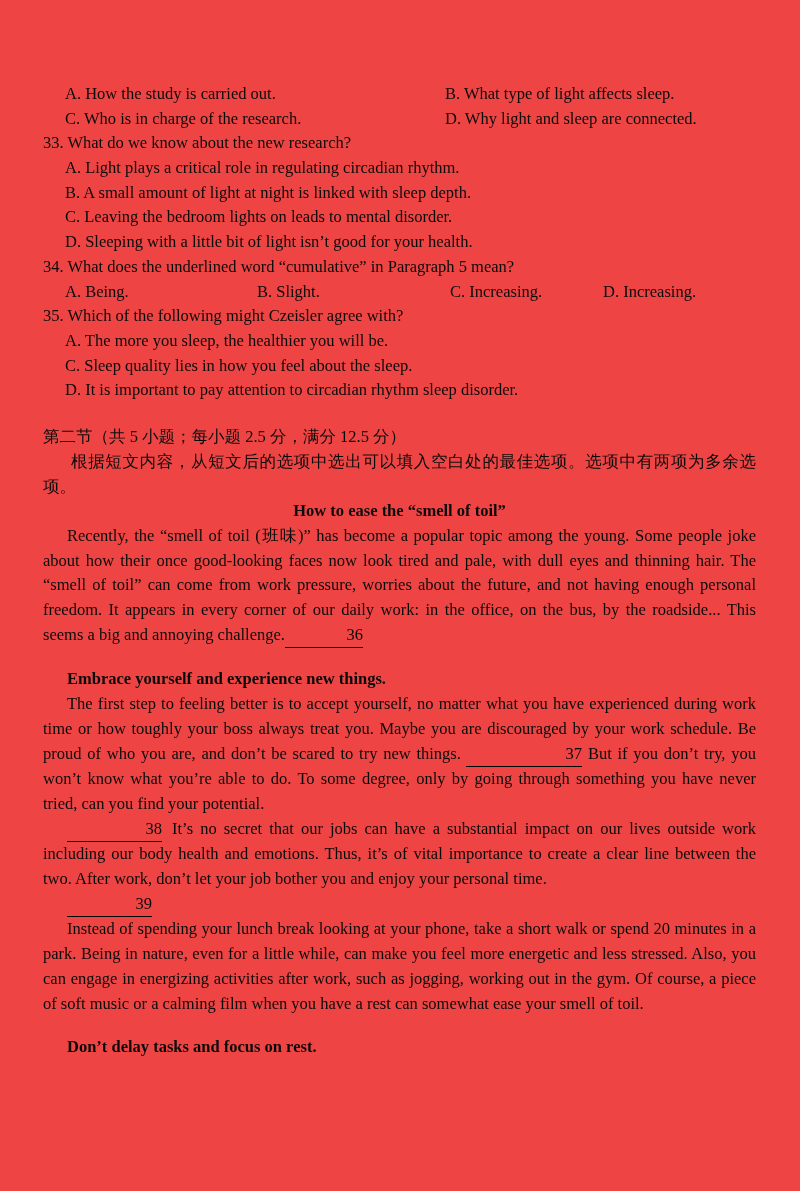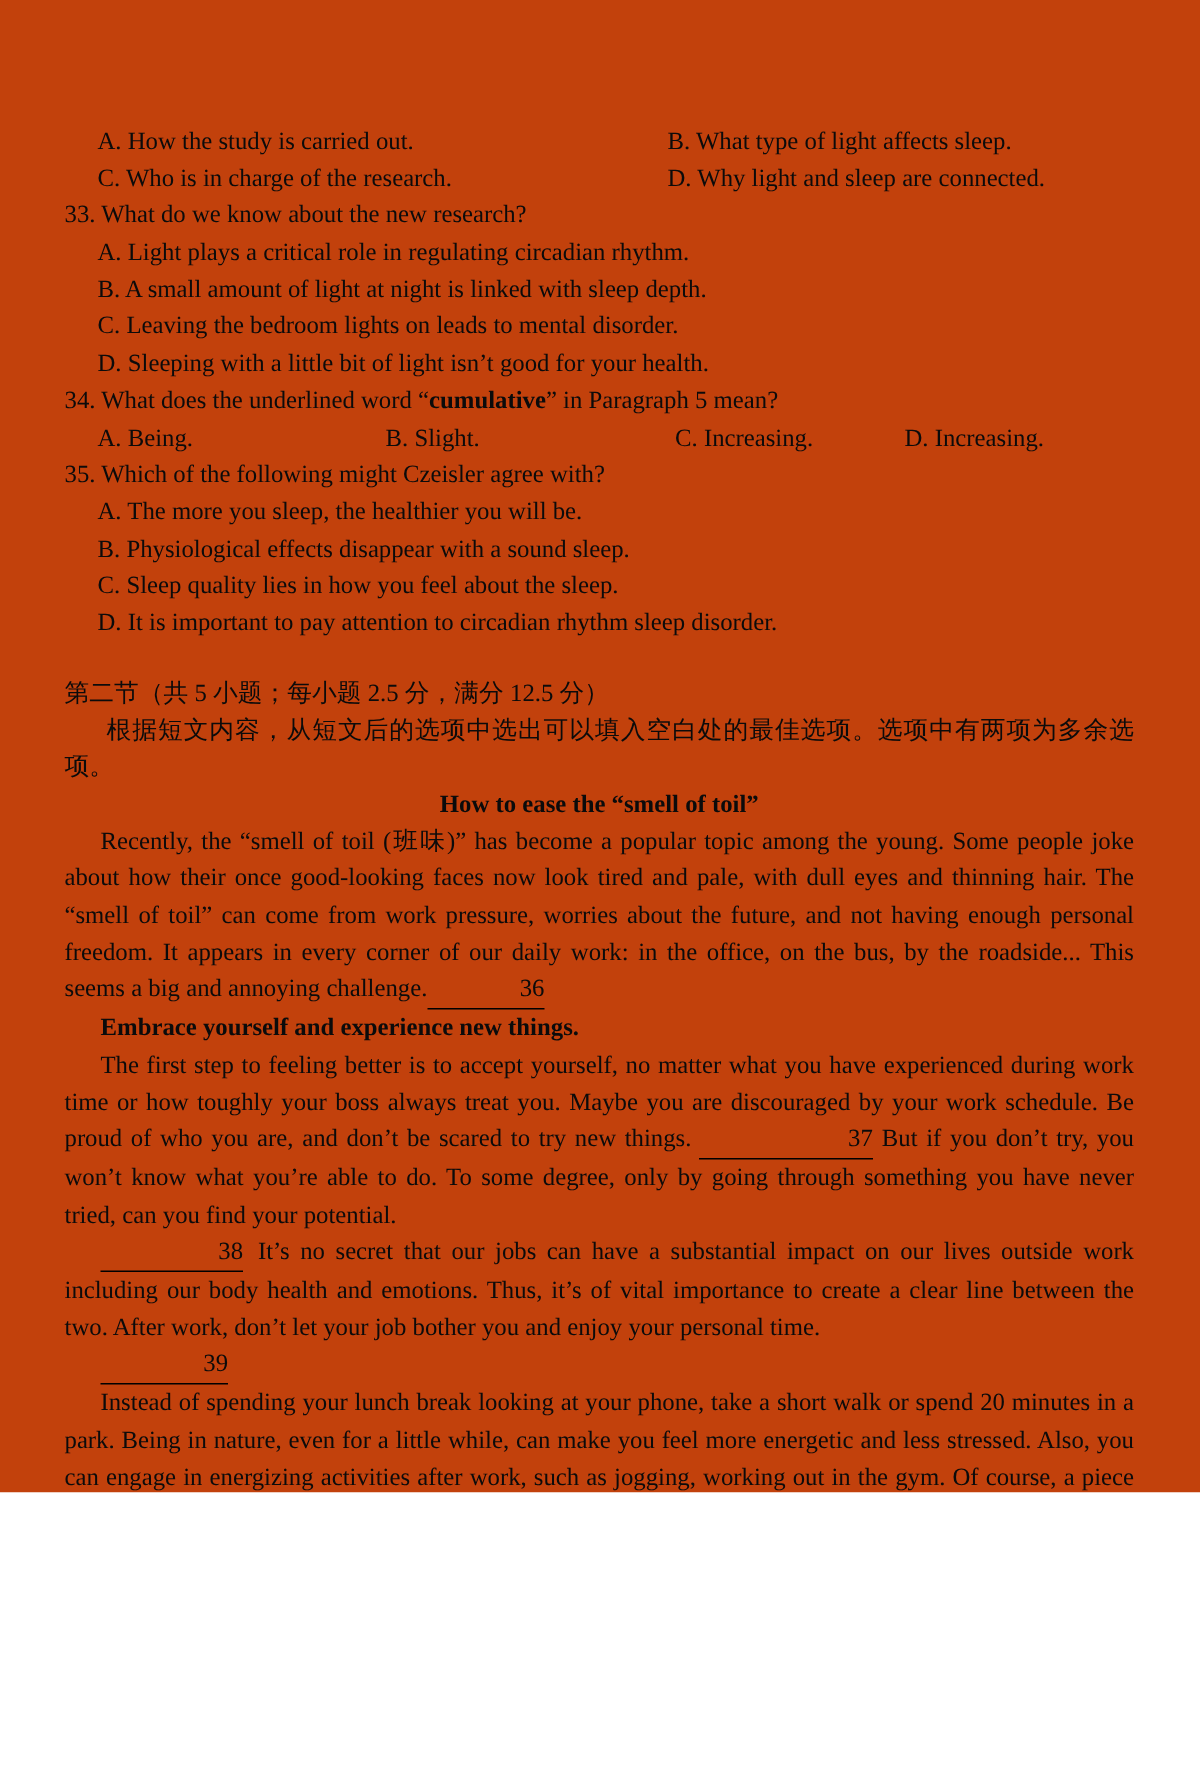--- a/index.html
+++ b/index.html
@@ -1,21 +1,21 @@
 <!DOCTYPE html>
 <html><head>
 <meta charset="utf-8">
 <style>
   html, body { margin: 0; padding: 0; background: #ffffff; }
   .page {
     position: relative;
     width: 800px;
-    height: 995px;
+    height: 1191px;
     box-sizing: border-box;
-    background: #c2410c;
+    background: #ef4444;
     padding: 82px 44px 0 43px;
     font-family: "Liberation Serif", "DejaVu Serif", serif;
     font-size: 16.5px;
     line-height: 24.7px;
     color: #0b0b0b;
     overflow: hidden;
   }
   p { margin: 0; }
   .opt-row { position: relative; height: 24.7px; }
   .opt-abs { position: absolute; top: 0; white-space: nowrap; }
@@ -24,32 +24,32 @@
   .q34-a { left: 22px; }
   .q34-b { left: 214px; }
   .q34-c { left: 407px; }
   .q34-d { left: 560px; }
   .opt-line { padding-left: 22px; }
   .stem { padding-left: 0; }
   .sec-heading { margin-top: 22px; }
   .cn-para { text-align: justify; text-indent: 28px; }
   .passage-title { text-align: center; font-weight: bold; }
   .para { text-align: justify; text-indent: 24px; }
-  .sub { font-weight: bold; text-indent: 24px; }
+  .sub { font-weight: bold; text-indent: 24px; margin-top: 19px; }
   .blank {
     display: inline-block;
     border-bottom: 1.5px solid #000;
     text-align: right;
     text-indent: 0;
   }
   .b36 { width: 78px; }
   .b37 { width: 116px; margin-left: 5px; margin-right: 6px; }
   .b38 { width: 95px; margin-right: 10px; }
   .b39 { width: 85px; }
-  .bold { font-weight: bold; }
+  .bold { font-weight: normal; }
   .blank-line { text-indent: 24px; }
 </style>
 </head>
 <body>
 
 <div class="page">
 
   <div class="opt-row">
     <span class="opt-abs col-a">A. How the study is carried out.</span>
     <span class="opt-abs col-b2">B. What type of light affects sleep.</span>
@@ -68,21 +68,20 @@
   <p class="stem"><span>34. What does the underlined word “</span><span class="bold">cumulative</span><span>” in Paragraph 5 mean?</span></p>
   <div class="opt-row">
     <span class="opt-abs q34-a">A. Being.</span>
     <span class="opt-abs q34-b">B. Slight.</span>
     <span class="opt-abs q34-c">C. Increasing.</span>
     <span class="opt-abs q34-d">D. Increasing.</span>
   </div>
 
   <p class="stem">35. Which of the following might Czeisler agree with?</p>
   <p class="opt-line">A. The more you sleep, the healthier you will be.</p>
-  <p class="opt-line">B. Physiological effects disappear with a sound sleep.</p>
   <p class="opt-line">C. Sleep quality lies in how you feel about the sleep.</p>
   <p class="opt-line">D. It is important to pay attention to circadian rhythm sleep disorder.</p>
 
   <p class="sec-heading">第二节（共 5 小题；每小题 2.5 分，满分 12.5 分）</p>
   <p class="cn-para">根据短文内容，从短文后的选项中选出可以填入空白处的最佳选项。选项中有两项为多余选项。</p>
 
   <p class="passage-title">How to ease the “smell of toil”</p>
 
   <p class="para"><span>Recently, the “smell of toil (班味)” has become a popular topic among the young. Some people joke about how their once good-looking faces now look tired and pale, with dull eyes and thinning hair. The “smell of toil” can come from work pressure, worries about the future, and not having enough personal freedom. It appears in every corner of our daily work: in the office, on the bus, by the roadside... This seems a big and annoying challenge.</span><span class="blank b36"><span>36</span></span></p>
 

